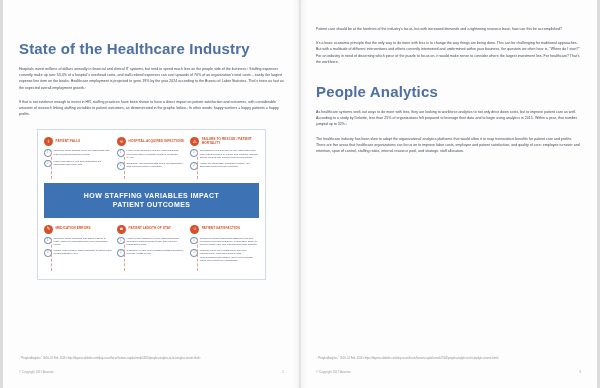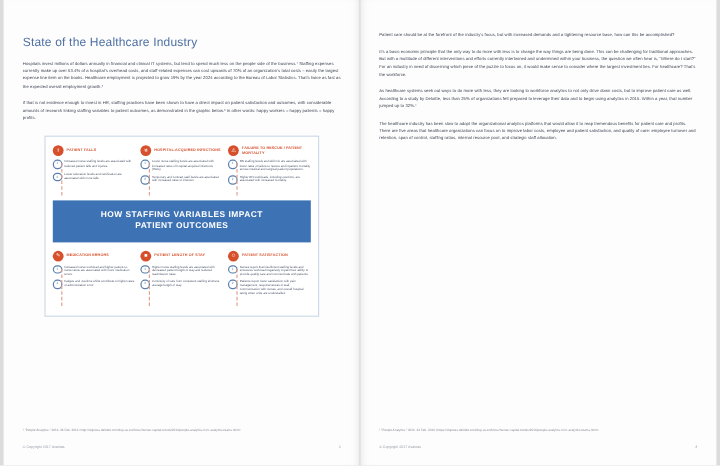--- a/index.html
+++ b/index.html
@@ -39,23 +39,23 @@
     position: absolute;
     left: 299px;
     top: 0;
     width: 2px;
     height: 388px;
     background: linear-gradient(to right, rgba(0,0,0,0.07), rgba(0,0,0,0.03));
     pointer-events: none;
   }
 
   h1.section-title {
-    margin: 4px 0 9px 0;
-    font-size: 10px;
-    font-weight: normal;
+    margin: 14px 0 9px 0;
+    font-size: 15px;
+    font-weight: bold;
     letter-spacing: 0.15px;
     color: #4d6fa3;
   }
   h1.section-title.second {
     margin-top: 18px;
   }
   p.body {
     margin: 0 0 8px 0;
     font-size: 3.5px;
     line-height: 6.2px;
@@ -299,20 +299,21 @@
         <span>2</span>
       </div>
     </div>
   </div>
 
   <div class="page right">
 
     <p class="body">Patient care should be at the forefront of the industry's focus, but with increased demands and a tightening resource base, how can this be accomplished?</p>
     <p class="body">It's a basic economic principle that the only way to do more with less is to change the way things are being done. This can be challenging for traditional approaches. But with a multitude of different interventions and efforts currently intertwined and undermined within your business, the question we often hear is, "Where do I start?" For an industry in need of discerning which piece of the puzzle to focus on, it would make sense to consider where the largest investment lies. For healthcare? That's the workforce.</p>
 
+    <h1 class="section-title second">People Analytics</h1>
     <p class="body">As healthcare systems seek out ways to do more with less, they are looking to workforce analytics to not only drive down costs, but to improve patient care as well. According to a study by Deloitte, less than 25% of organizations felt prepared to leverage their data and to begin using analytics in 2015. Within a year, that number jumped up to 32%.¹</p>
     <p class="body">The healthcare industry has been slow to adopt the organizational analytics platforms that would allow it to reap tremendous benefits for patient care and profits. There are five areas that healthcare organizations can focus on to improve labor costs, employee and patient satisfaction, and quality of care: employee turnover and retention, span of control, staffing ratios, internal resource pool, and strategic staff allocation.</p>
 
     <div class="footer">
       <p class="footnote">¹ "People Analytics." 2016. 24 Feb. 2016 &lt;https://dupress.deloitte.com/dup-us-en/focus/human-capital-trends/2016/people-analytics-in-hr-analytics-teams.html&gt;</p>
       <div class="footer-bar">
         <span>© Copyright 2017 Avantas</span>
         <span>3</span>
       </div>
     </div>

